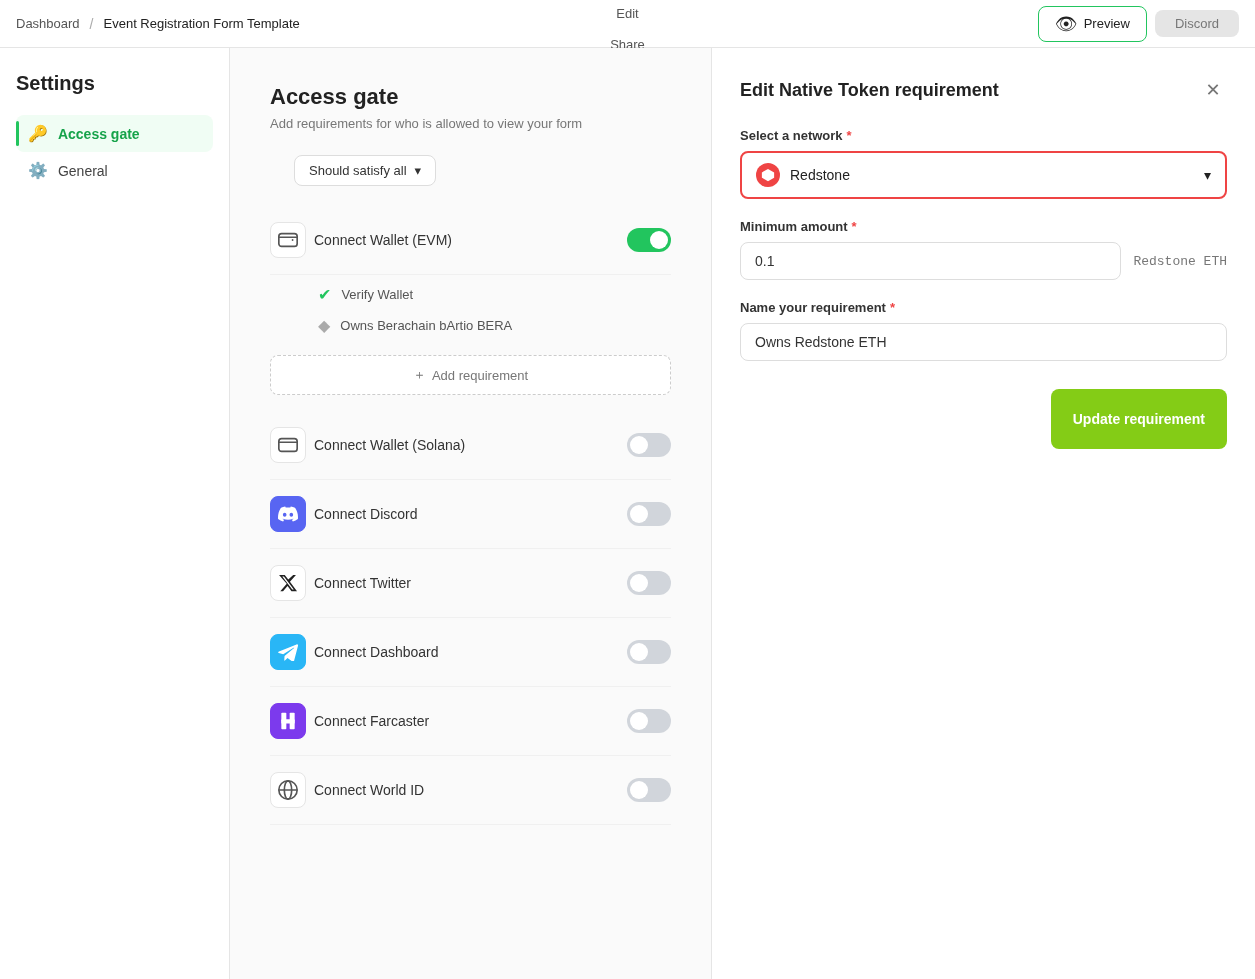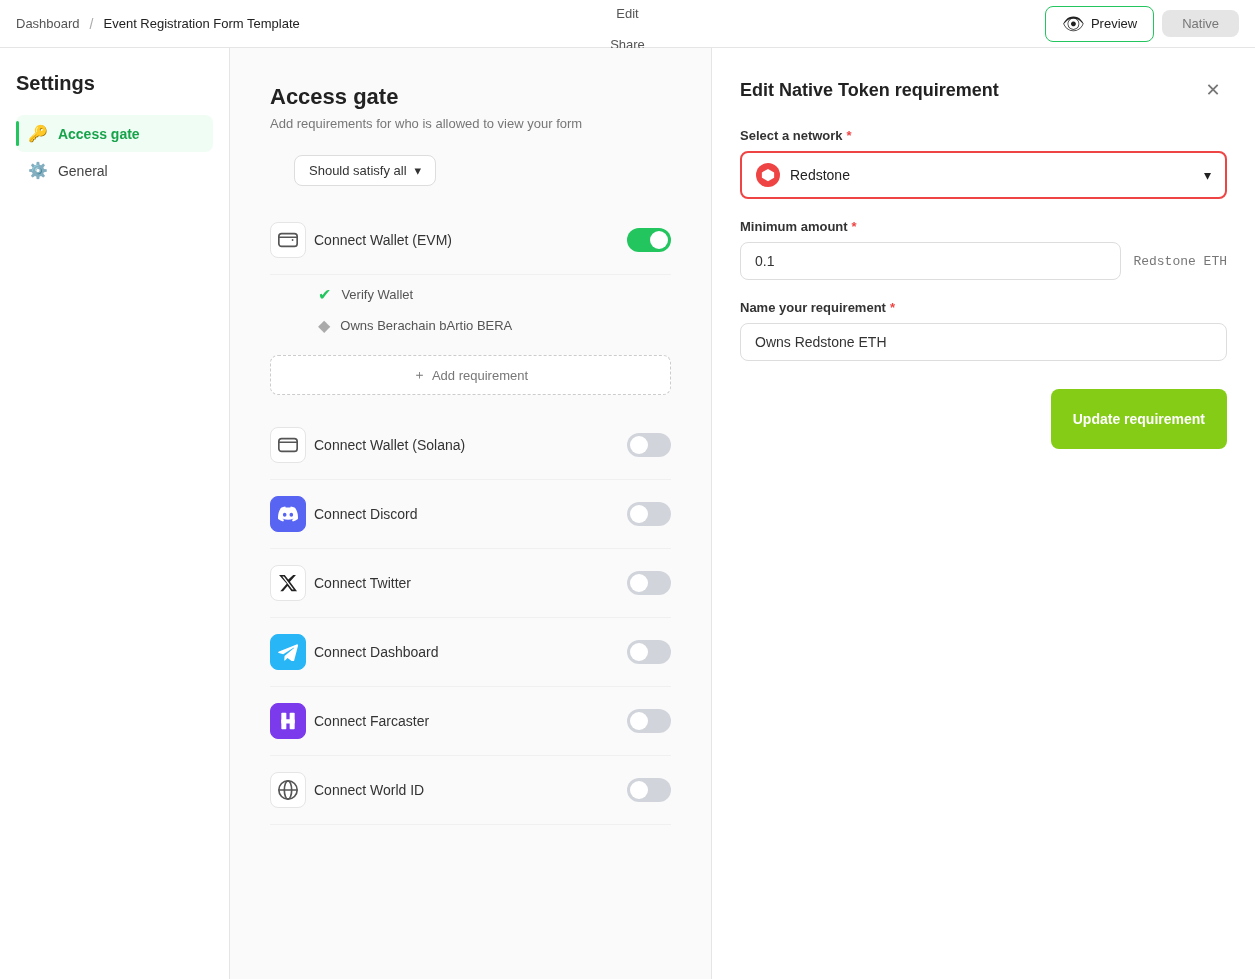--- a/index.html
+++ b/index.html
@@ -174,21 +174,21 @@
     <button class="nav-tab">Edit</button>
     <button class="nav-tab">Share</button>
     <button class="nav-tab">Responses</button>
     <button class="nav-tab active">Settings</button>
   </div>
   <div class="topnav-right">
     <button class="btn-preview">
       <span class="eye-icon">👁</span>
       <span>Preview</span>
     </button>
-    <button class="btn-publish">Native</button>
+    <button class="btn-publish">Discord</button>
   </div>
 </nav>
 
 <div class="layout">
 
   <aside class="sidebar">
     <div class="sidebar-title">Settings</div>
     <div class="sidebar-item active">
       <span class="sidebar-icon">🔑</span>
       <span>Access gate</span>

